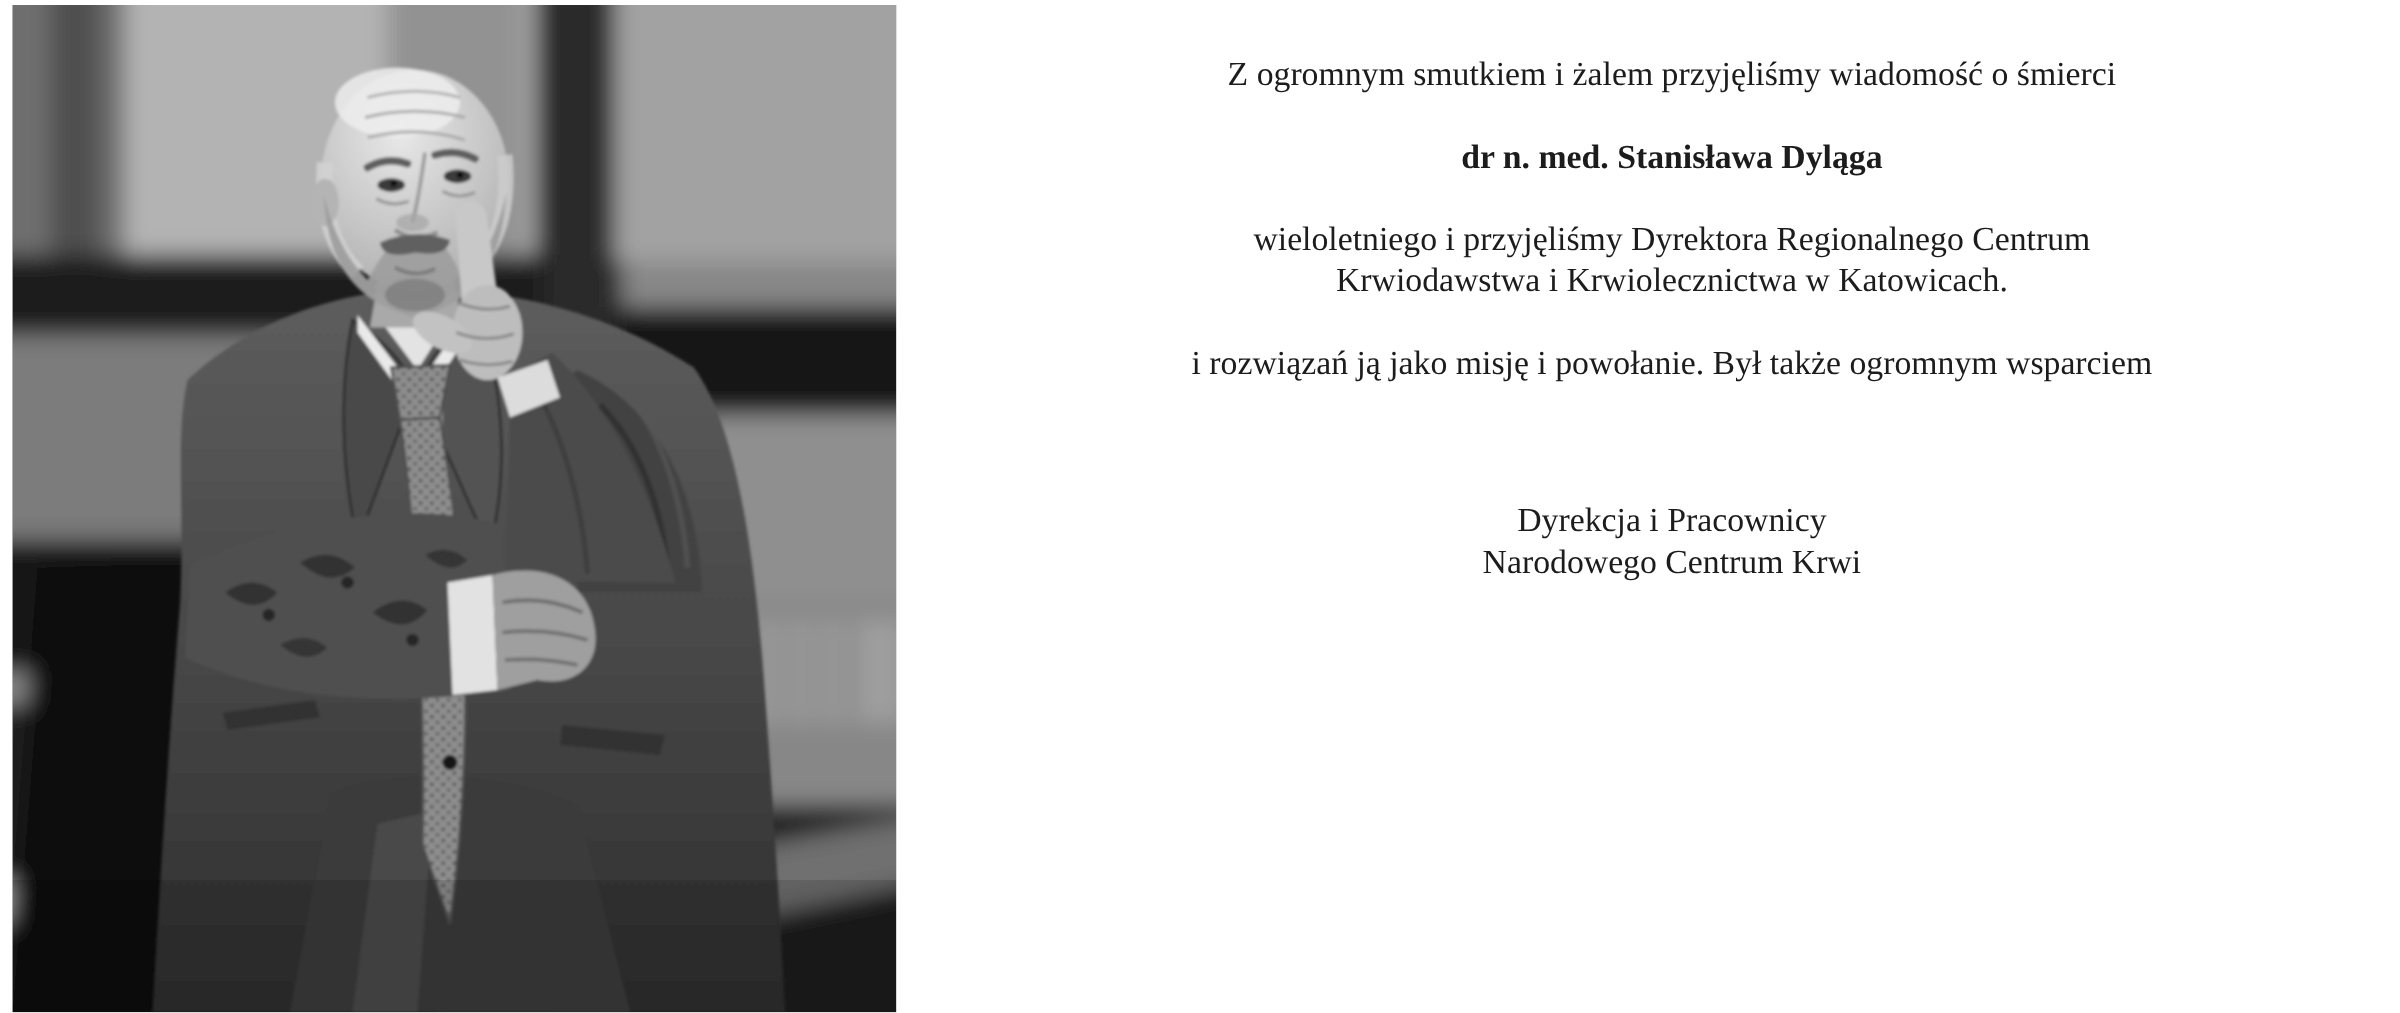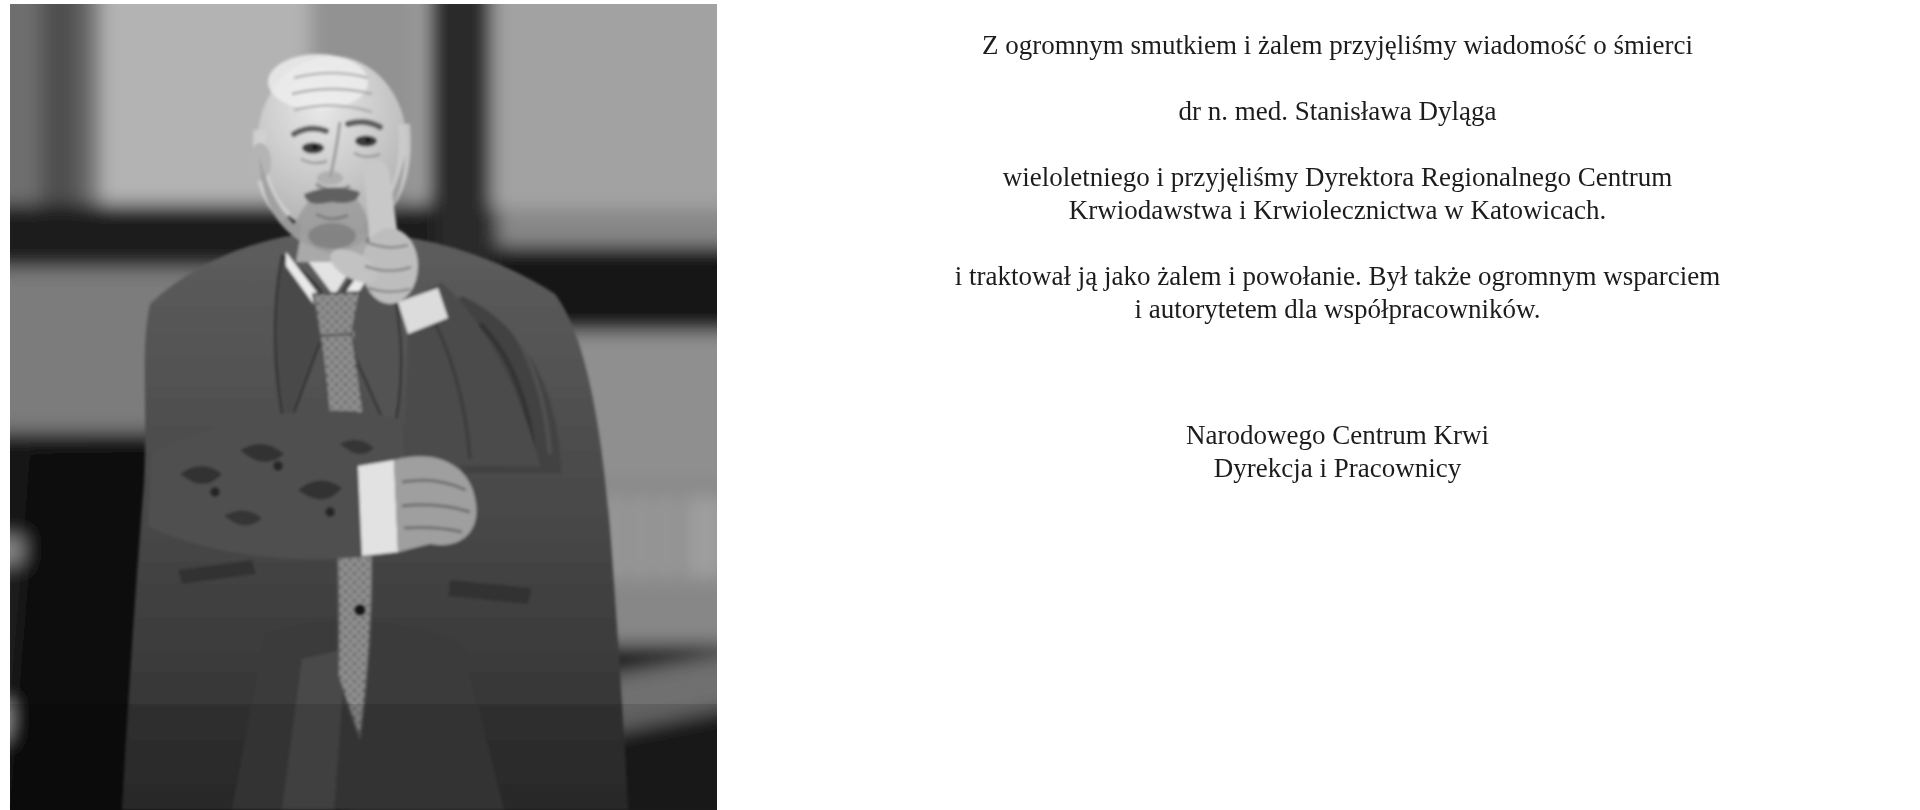--- a/index.html
+++ b/index.html
@@ -23,33 +23,33 @@
     background: #8a8a8a;
   }
   .photo svg { display: block; width: 100%; height: 100%; }
   
   .panel {
     position: absolute;
     left: 717px;
     top: 0;
     right: 0;
     bottom: 0;
-    padding-top: 29px;
+    padding-top: 43px;
     text-align: center;
     color: #1c1c1c;
     margin-left: 38px;
   }
   .para {
     margin: 0 0 33px 0;
     font-size: 27px;
     line-height: 33px;
     font-weight: normal;
   }
   .para .ln { display: block; }
-  .bold { font-weight: normal; }
+  .bold { font-weight: bold; }
   .mb-73 { margin-bottom: 73px; }
   .mb-93 { margin-bottom: 93px; }
   .mb-34 { margin-bottom: 34px; }
 </style>
 </head>
 <body>
 
 <div class="stage">
 
   <figure class="photo">
@@ -201,22 +201,21 @@
       <span class="ln">Z ogromnym smutkiem i żalem przyjęliśmy wiadomość o śmierci</span>
     </p>
     <p class="para bold">
       <span class="ln">dr n. med. Stanisława Dyląga</span>
     </p>
     <p class="para">
       <span class="ln">wieloletniego i przyjęliśmy Dyrektora Regionalnego Centrum</span>
       <span class="ln">Krwiodawstwa i Krwiolecznictwa w Katowicach.</span>
     </p>
     <p class="para mb-93">
-      <span class="ln">i traktował ją jako żalem i powołanie. Był także ogromnym wsparciem</span>
-      <span class="ln">i autorytetem dla współpracowników.</span>
+      <span class="ln">i rozwiązań ją jako misję i powołanie. Był także ogromnym wsparciem</span>
     </p>
     <p class="para">
+      <span class="ln">Dyrekcja i Pracownicy</span>
       <span class="ln">Narodowego Centrum Krwi</span>
-      <span class="ln">Dyrekcja i Pracownicy</span>
     </p>
   </main>
 
 </div>
 
 </body></html>

